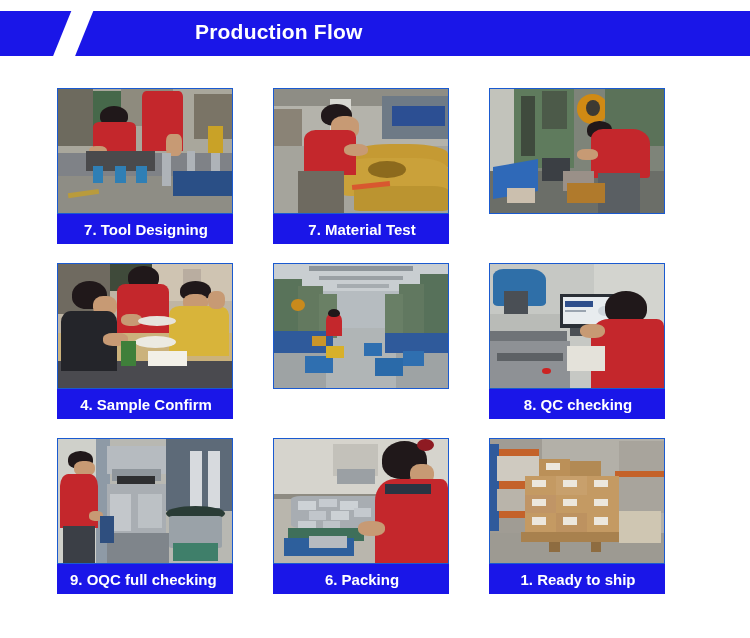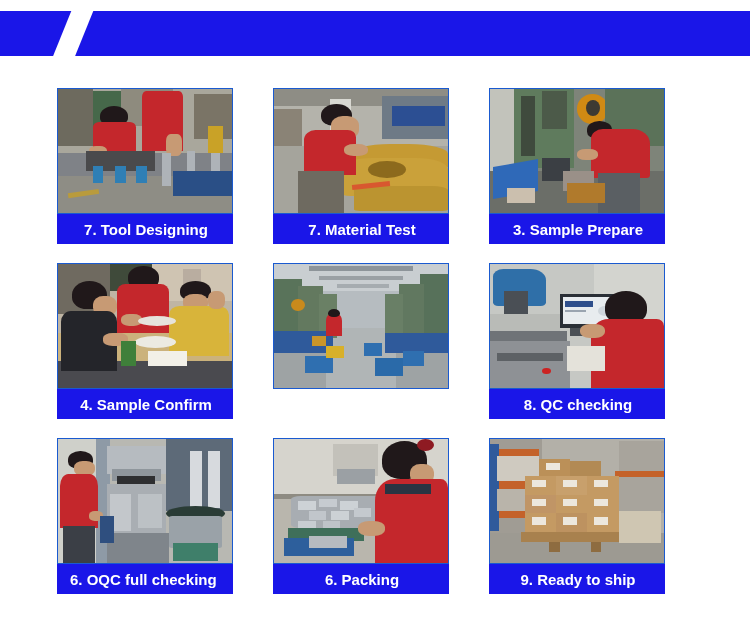--- a/index.html
+++ b/index.html
@@ -61,20 +61,21 @@
   .blur { filter: blur(0.35px); }
 </style>
 </head>
 <body>
 
 <div class="page">
 
   <div class="header-band">
     <div class="header-slash"></div>
   </div>
+  <div class="header-title">Production Flow</div>
 
   <div class="grid">
 
     <div class="card" style="left:57px; top:88px;">
       <div class="card-photo blur">
         <div class="ly wall" style="height:58%; background:#a9a79c;"></div>
         <div class="ly" style="left:0;  top:0;   width:20%; height:46%; background:#6d6a5e;"></div>
         <div class="ly" style="left:20%;top:2%;  width:16%; height:40%; background:#46684a;"></div>
         <div class="ly" style="left:36%;top:0;   width:30%; height:30%; background:#8e8b7e;"></div>
         <div class="ly" style="left:78%;top:4%;  width:22%; height:36%; background:#7a7466;"></div>
@@ -150,23 +151,20 @@
         <div class="ly red-shirt" style="left:58%; top:32%; width:34%; height:40%; border-radius:20% 30% 6% 6%;"></div>
         <div class="ly skin" style="left:50%; top:48%; width:12%; height:9%; border-radius:40%;"></div>
         <div class="ly" style="left:62%; top:68%; width:24%; height:32%; background:#5a5f63;"></div>
 
         <div class="ly" style="left:2%;  top:60%; width:26%; height:26%; background:#2f69b8; transform:skewY(-10deg);"></div>
         <div class="ly" style="left:30%; top:56%; width:16%; height:18%; background:#3b3f44;"></div>
         <div class="ly" style="left:42%; top:66%; width:18%; height:16%; background:#9a9088;"></div>
         <div class="ly" style="left:44%; top:76%; width:22%; height:16%; background:#b07a2c;"></div>
         <div class="ly" style="left:10%; top:80%; width:16%; height:12%; background:#cbbfae;"></div>
       </div>
-      <div class="card-caption">
-        <div class="card-caption-text">3. Sample Prepare</div>
-      </div>
     </div>
 
     <div class="card" style="left:57px; top:263px;">
       <div class="card-photo blur">
         <div class="ly" style="left:0; top:0; width:100%; height:100%; background:#bfb5a4;"></div>
         <div class="ly" style="left:0;  top:0;  width:30%; height:40%; background:#6f6a60;"></div>
         <div class="ly" style="left:30%;top:0;  width:24%; height:22%; background:#3f4a3a;"></div>
         <div class="ly" style="left:54%;top:0;  width:46%; height:30%; background:#cfc4b2;"></div>
         <div class="ly" style="left:72%;top:4%; width:10%; height:30%; background:#b9ada0;"></div>
 
@@ -284,21 +282,21 @@
         <div class="ly" style="left:66%; top:84%; width:26%; height:14%; background:#3f7f6a;"></div>
 
         <div class="ly dark-hair" style="left:6%;  top:10%; width:14%; height:14%;"></div>
         <div class="ly skin" style="left:9%;  top:18%; width:12%; height:12%; border-radius:42%;"></div>
         <div class="ly red-shirt" style="left:1%; top:28%; width:22%; height:44%; border-radius:22% 22% 0 0;"></div>
         <div class="ly" style="left:3%;  top:70%; width:18%; height:30%; background:#3b3f46;"></div>
         <div class="ly" style="left:18%; top:58%; width:8%;  height:8%;  background:#c79a74; border-radius:40%;"></div>
         <div class="ly" style="left:24%; top:62%; width:8%;  height:22%; background:#2f4f7f;"></div>
       </div>
       <div class="card-caption overflow">
-        <div class="card-caption-text">6. OQC full checking</div>
+        <div class="card-caption-text">9. OQC full checking</div>
       </div>
     </div>
 
     <div class="card" style="left:273px; top:438px;">
       <div class="card-photo blur">
         <div class="ly" style="left:0; top:0; width:100%; height:100%; background:#cfcdc6;"></div>
         <div class="ly" style="left:0; top:0; width:100%; height:46%; background:#d6d4cd;"></div>
         <div class="ly" style="left:34%;top:4%; width:26%; height:26%; background:#c3c1ba;"></div>
         <div class="ly" style="left:36%;top:24%;width:22%; height:12%; background:#9ba0a4;"></div>
         <div class="ly" style="left:0; top:46%; width:100%; height:54%; background:#b9b6ad;"></div>
@@ -366,18 +364,18 @@
         <div class="ly" style="left:42%; top:63%; width:8%; height:6%; background:#ece7dd;"></div>
         <div class="ly carton" style="left:56%; top:60%; width:18%; height:15%;"></div>
         <div class="ly" style="left:60%; top:63%; width:8%; height:6%; background:#ece7dd;"></div>
 
         <div class="ly" style="left:18%; top:75%; width:58%; height:8%; background:#a8814e;"></div>
         <div class="ly" style="left:34%; top:83%; width:6%;  height:8%; background:#8e6c40;"></div>
         <div class="ly" style="left:58%; top:83%; width:6%;  height:8%; background:#8e6c40;"></div>
         <div class="ly" style="left:74%; top:58%; width:24%; height:26%; background:#cfc6b2;"></div>
       </div>
       <div class="card-caption">
-        <div class="card-caption-text">9. Ready to ship</div>
+        <div class="card-caption-text">1. Ready to ship</div>
       </div>
     </div>
 
   </div>
 </div>
 
 </body></html>

